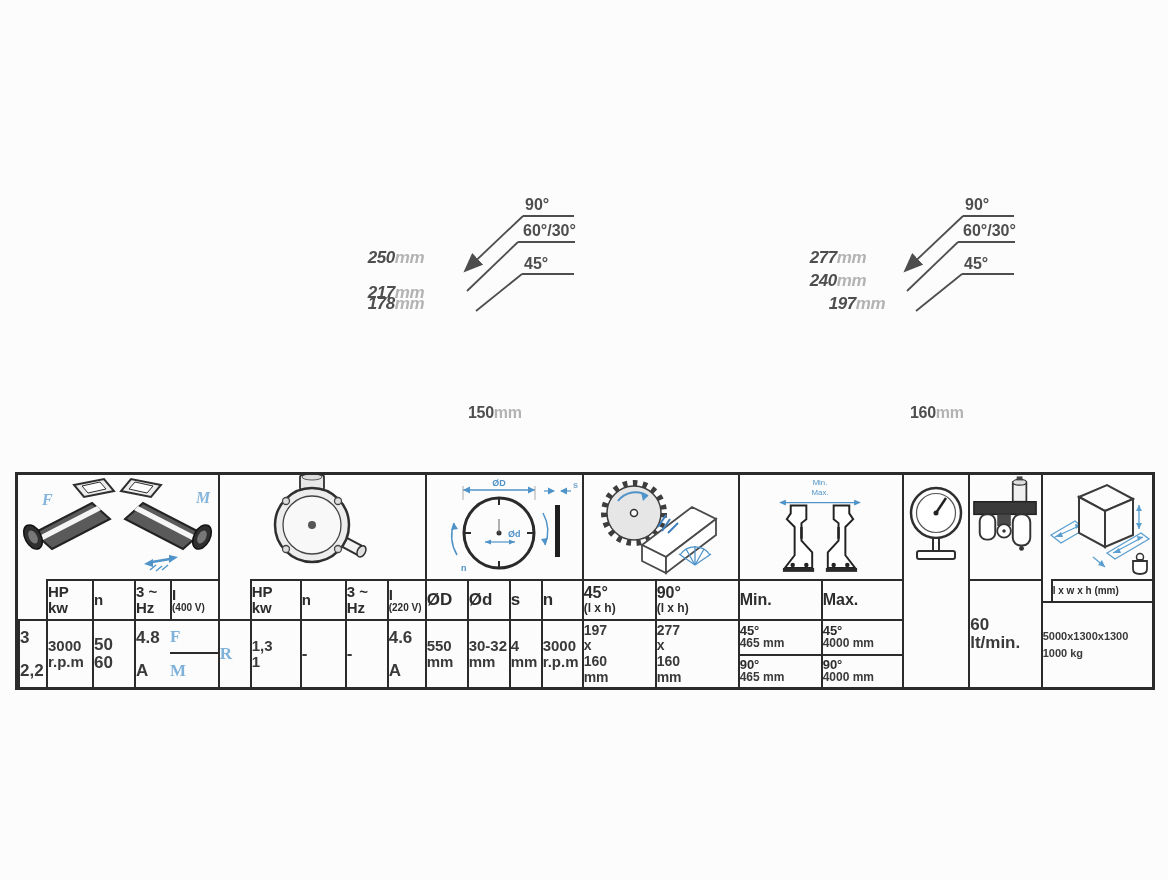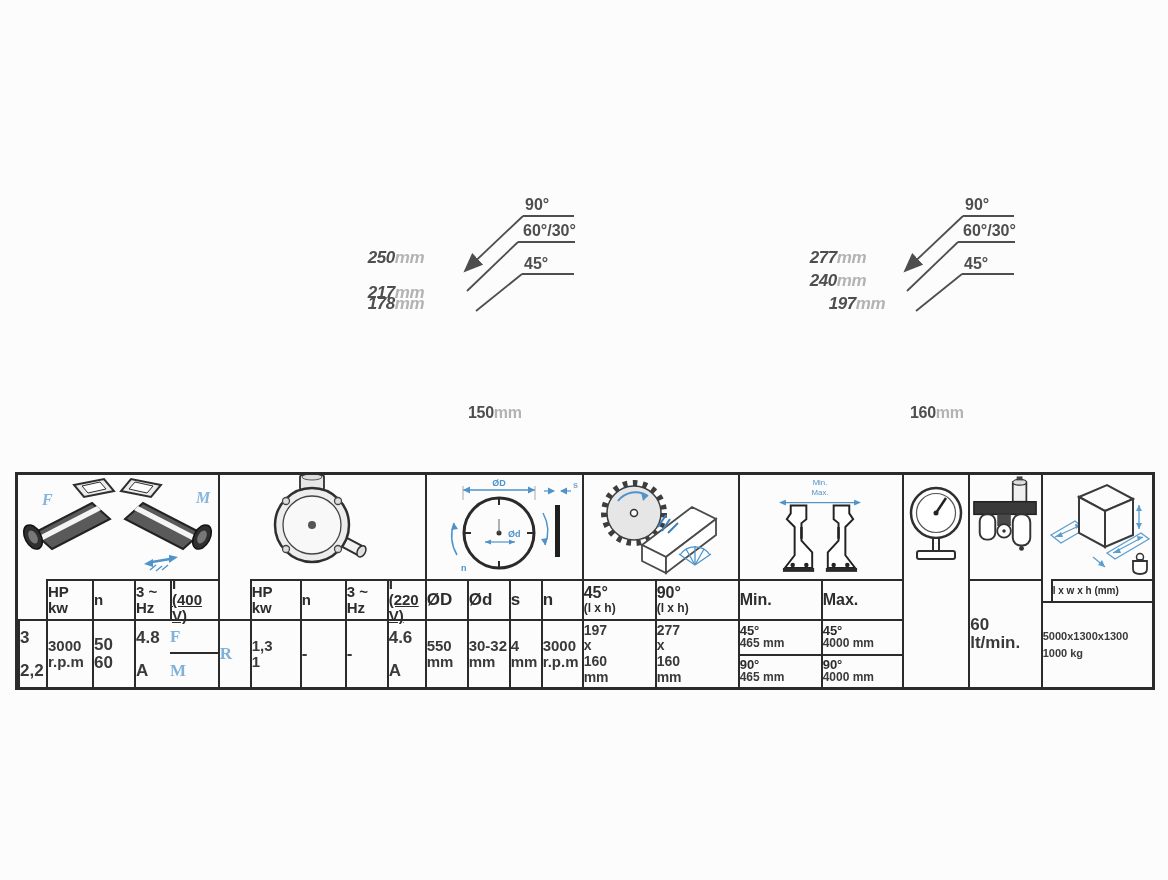--- a/index.html
+++ b/index.html
@@ -20,21 +20,21 @@
               border:3px solid #2b2b2b;display:flex;box-sizing:border-box;background:#fcfcfc;}
   .sec{border-right:2px solid #2b2b2b;display:flex;flex-direction:column;box-sizing:border-box;}
   .sec:last-child{border-right:none;}
   .icon-row{height:104px;position:relative;flex:none;overflow:hidden;}
   .g{display:grid;flex:1;box-sizing:border-box;}
   .cell{display:flex;flex-direction:column;justify-content:center;
         box-sizing:border-box;line-height:1.05;min-width:0;}
   .bl{border-left:2px solid #2b2b2b;}
   .bt{border-top:2px solid #2b2b2b;}
   .hdr{font-weight:bold;font-size:15px;color:#2d2d2d;}
-  .hdr .sub{font-size:15px;text-decoration:underline;}
+  .hdr .sub{font-size:10px;}
   .hdr-big{font-weight:bold;font-size:17px;color:#2d2d2d;}
   .val{font-weight:bold;font-size:17px;color:#3a3a3a;}
   .val-md{font-weight:bold;font-size:15px;color:#3a3a3a;}
   .val-md .sm{font-size:15px;}
   .rowlab{font-family:"Liberation Serif",serif;font-weight:bold;font-size:17px;color:#7fb2d9;}
   .cap-hdr .a{font-weight:bold;font-size:16px;color:#2d2d2d;}
   .cap-hdr .s{font-weight:bold;font-size:12px;color:#2d2d2d;}
   .cap-val{font-weight:bold;font-size:14px;color:#3a3a3a;line-height:1.12;}
   .stk .a{font-weight:bold;font-size:13px;color:#2d2d2d;line-height:1;}
   .stk .v{font-weight:bold;font-size:12px;color:#3a3a3a;line-height:1.1;}

